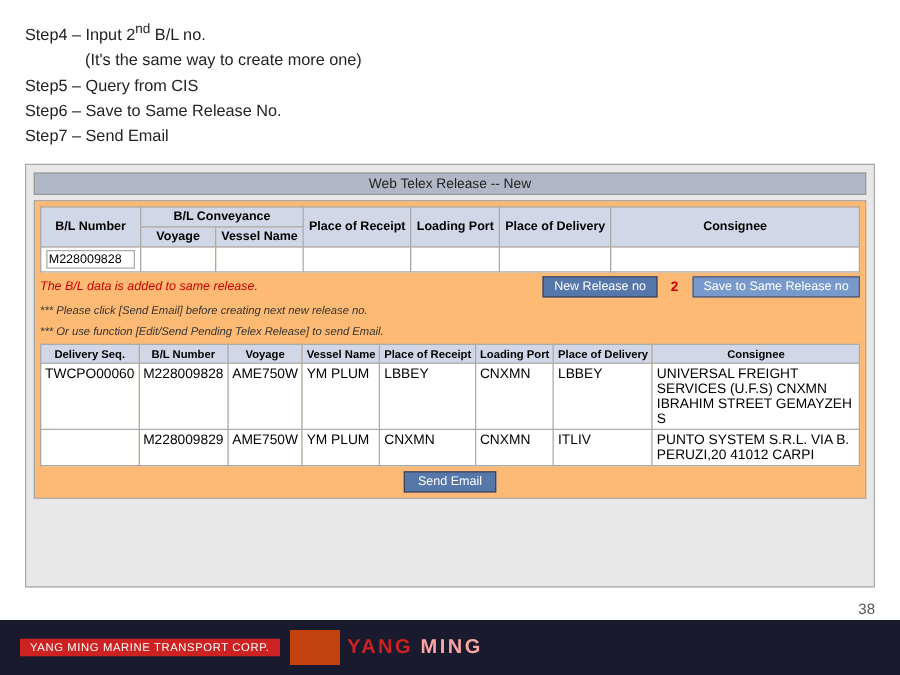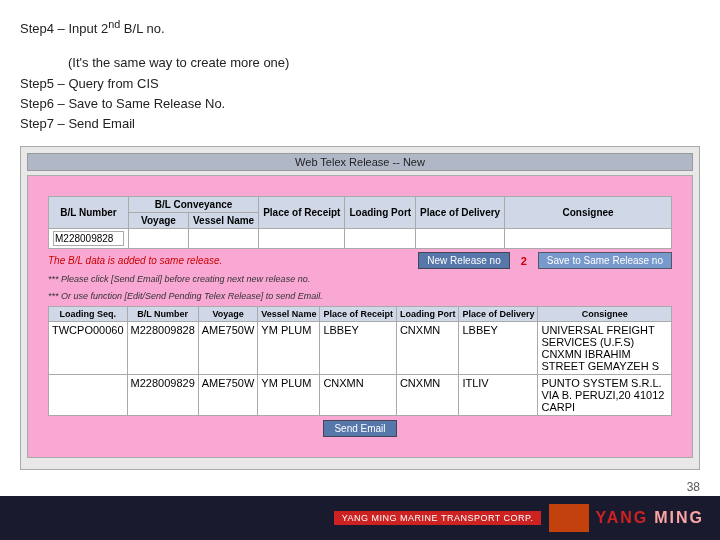--- a/index.html
+++ b/index.html
@@ -30,44 +30,43 @@
     .steps-text {
       margin-bottom: 12px;
       line-height: 1.55;
       font-size: 13px;
       color: #222;
     }
 
     .steps-text .indent {
       display: block;
       padding-left: 48px;
-      margin-top: 14px;
     }
 
     .web-form-container {
       border: 1px solid #aaa;
       background: #e8e8e8;
       padding: 6px;
       flex: 1;
     }
 
     .form-title-bar {
       background: #b0b8c8;
       text-align: center;
       padding: 2px 0;
       font-size: 11px;
       color: #222;
       border: 1px solid #999;
       margin-bottom: 4px;
     }
 
     .form-inner {
-      background: #f9a8d4;
-      border: 1px solid #aaa;
-      padding: 20px;
+      background: #fdba74;
+      border: 1px solid #aaa;
+      padding: 4px;
     }
 
     .top-table {
       width: 100%;
       border-collapse: collapse;
       margin-bottom: 3px;
     }
 
     .top-table th {
       background: #d0d8e8;
@@ -176,21 +175,20 @@
       margin: 4px auto 0 auto;
     }
 
     .footer {
       height: 44px;
       background: #1a1a2e;
       display: flex;
       align-items: center;
       padding: 0 16px;
       gap: 8px;
-      justify-content: flex-end;
     }
 
     .footer-logo-box {
       display: flex;
       align-items: center;
       gap: 6px;
     }
 
     .footer-icon {
       width: 28px;
@@ -275,21 +273,21 @@
           <span class="number-badge">2</span>
           <button class="btn-save-same">Save to Same Release no</button>
         </div>
 
         <div class="info-text">*** Please click [Send Email] before creating next new release no.</div>
         <div class="info-text">*** Or use function [Edit/Send Pending Telex Release] to send Email.</div>
 
         <table class="bottom-table">
           <thead>
             <tr>
-              <th>Loading Seq.</th>
+              <th>Delivery Seq.</th>
               <th>B/L Number</th>
               <th>Voyage</th>
               <th>Vessel Name</th>
               <th>Place of Receipt</th>
               <th>Loading Port</th>
               <th>Place of Delivery</th>
               <th>Consignee</th>
             </tr>
           </thead>
           <tbody id="bottom-table-body">

